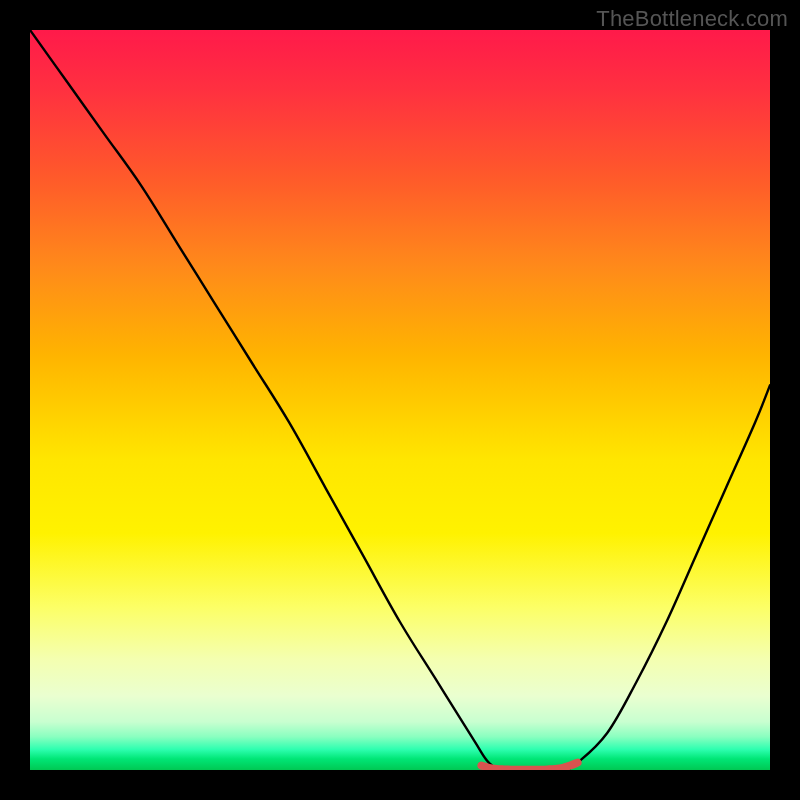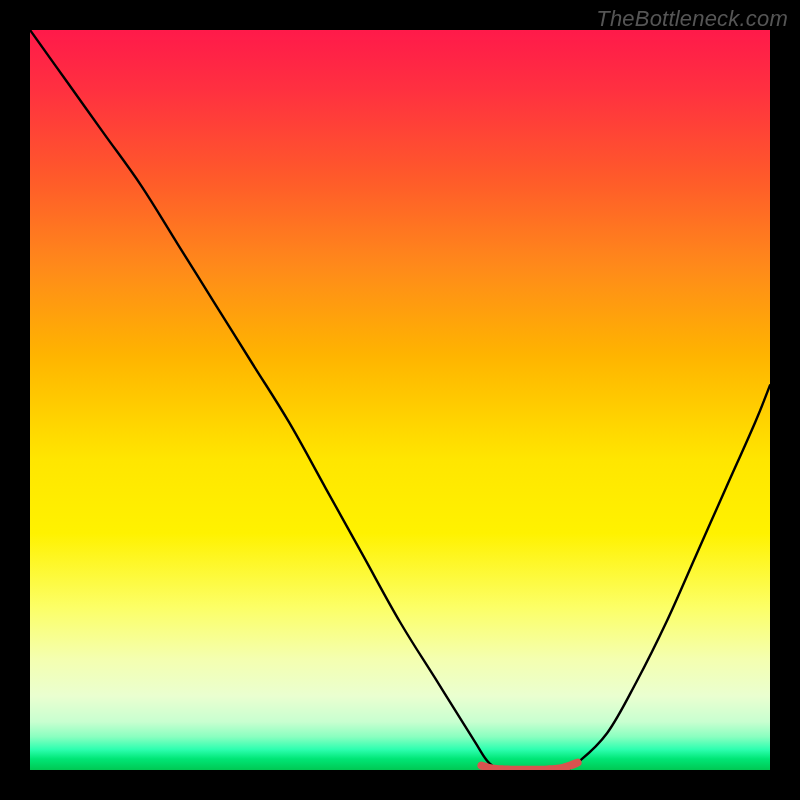--- a/index.html
+++ b/index.html
@@ -2,21 +2,20 @@
 <html><head>
 <meta charset="utf-8">
 <style>
   * { margin: 0; padding: 0; box-sizing: border-box; }
   html, body { width: 800px; height: 800px; overflow: hidden; background: #000; }
   .frame {
     position: relative;
     width: 800px;
     height: 800px;
     background: #000;
-    font-style: italic;
   }
   .plot-area {
     position: absolute;
     left: 30px;
     top: 30px;
     width: 740px;
     height: 740px;
     background: linear-gradient(to bottom,
       #ff1a4a 0%,
       #ff3040 8%,

